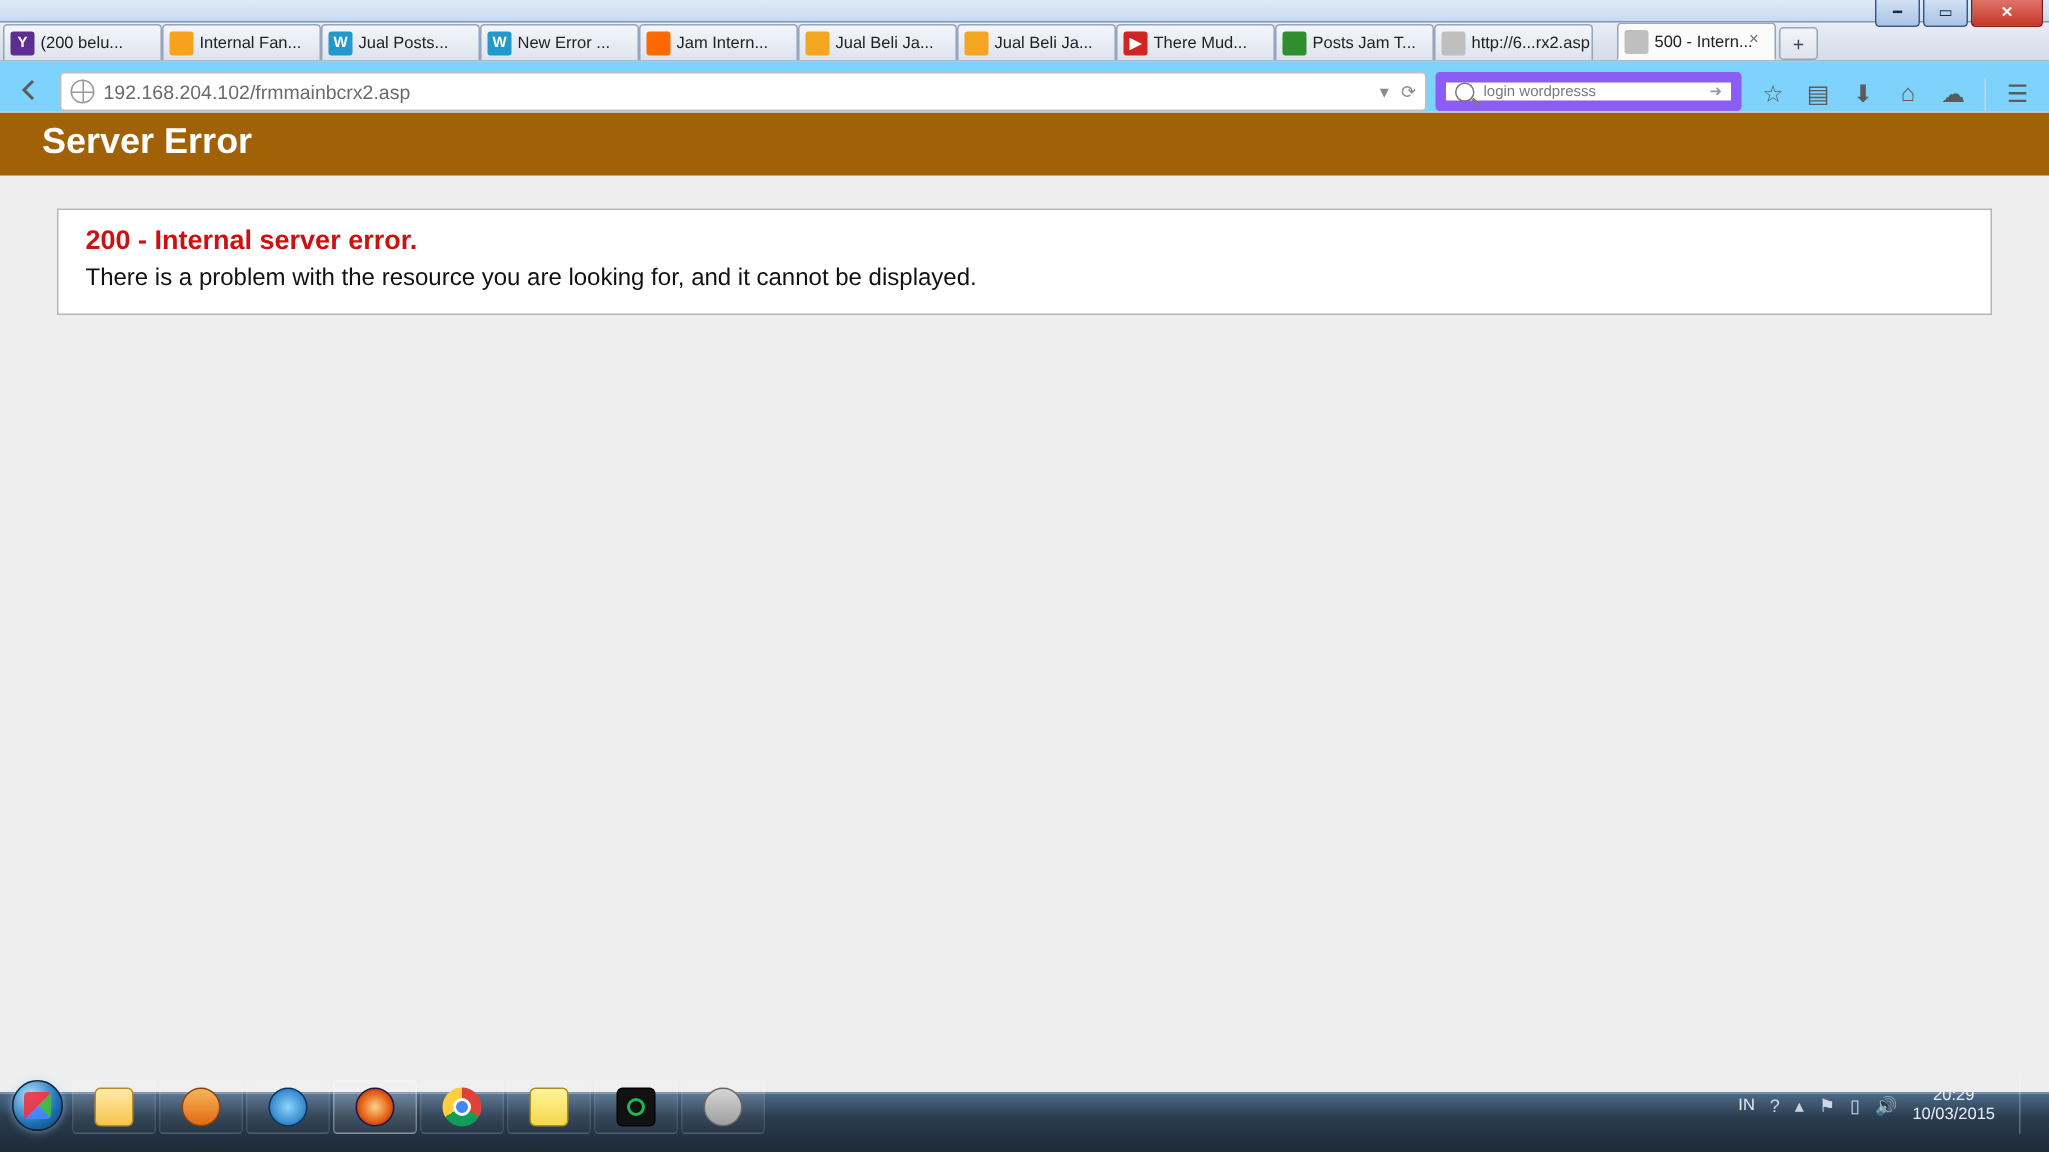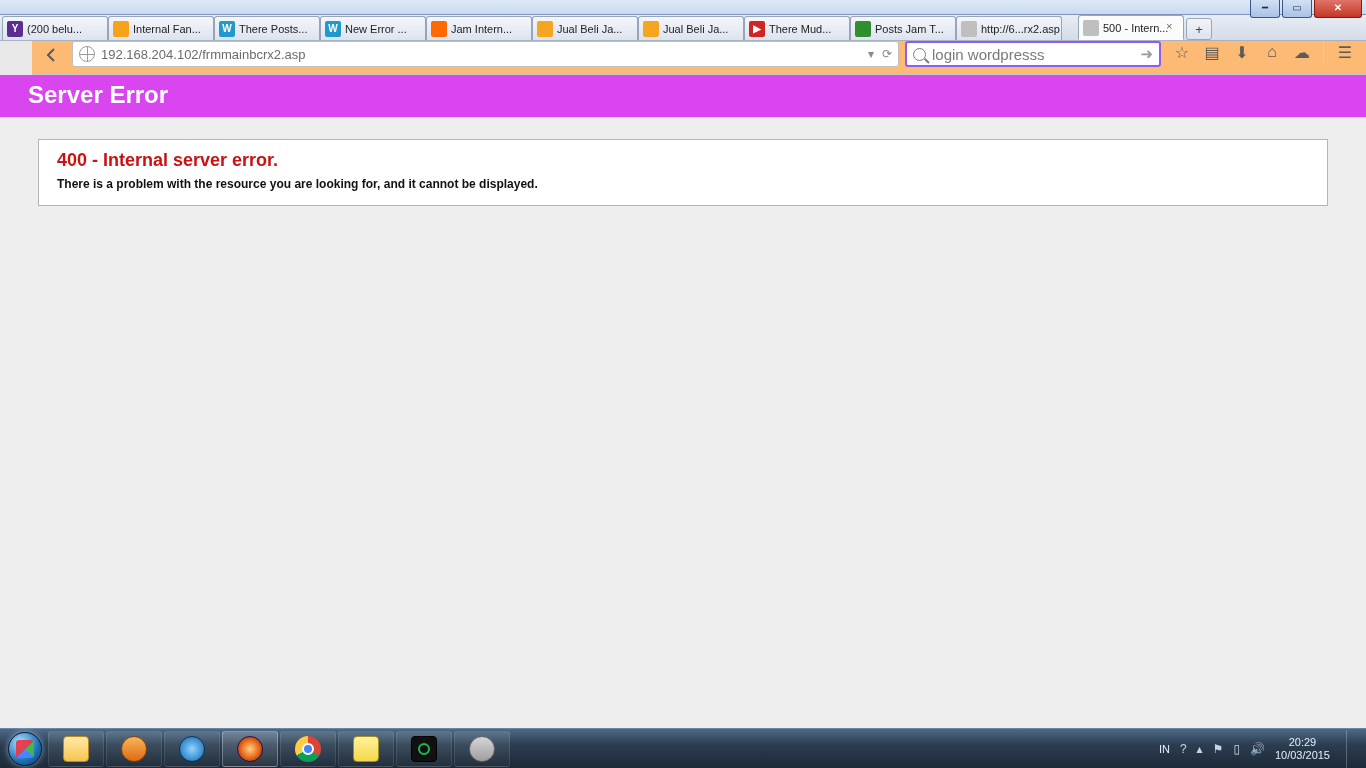--- a/index.html
+++ b/index.html
@@ -65,81 +65,80 @@
   .new-tab-btn {
     width: 26px; height: 22px; margin-left: 2px;
     background: linear-gradient(#f2f4f8,#dde2ec);
     border: 1px solid #9aa7bb; border-radius: 3px;
     display:flex;align-items:center;justify-content:center;
     font-size:13px;color:#445;
   }
 
   
   .nav-bar {
-    height: 34px; background: #fdba74;
+    height: 34px; background: #7dd3fc;
     border-bottom: 1px solid #c9c9c9;
-    display: flex; align-items: flex-start; padding: 0 6px;
+    display: flex; align-items: flex-end; padding: 0 6px;
     gap: 6px;
-    margin-left: 32px;
   }
   .nav-btn {
     width: 28px; height: 28px; border-radius: 4px;
     display:flex;align-items:center;justify-content:center;
     color:#5a5a5a;
   }
   .nav-btn svg { width:16px; height:16px; }
   .url-box {
     flex: 1; height: 26px; border: 1px solid #bfbfbf;
     border-radius: 3px; background: #fff;
     display:flex;align-items:center; padding: 0 6px;
     font-size: 13px; color:#555;
   }
   .url-box .globe { width:16px;height:16px;border:1px solid #9a9a9a;border-radius:50%;margin-right:6px;position:relative;}
   .url-box .globe::before{content:"";position:absolute;left:0;right:0;top:50%;border-top:1px solid #9a9a9a;}
   .url-box .globe::after{content:"";position:absolute;top:0;bottom:0;left:50%;border-left:1px solid #9a9a9a;}
   .url-text { flex:1; color:#6b6b6b; }
   .url-right { display:flex; align-items:center; gap:8px; font-size:12px; color:#8a8a8a;}
   .search-box {
-    width: 256px; height: 26px; border:2px solid #8b5cf6;
+    width: 204px; height: 26px; border:7px solid #8b5cf6;
     border-radius:3px; background:#fff;
-    display:flex;align-items:center;padding:0 6px;font-size:15px;color:#555;gap:6px;
+    display:flex;align-items:center;padding:0 6px;font-size:10px;color:#555;gap:6px;
   }
   .toolbar-icons { display:flex; align-items:center; gap:12px; padding:0 6px;}
   .toolbar-icons .ticon { width:18px;height:18px;display:flex;align-items:center;justify-content:center;color:#5b5b5b;}
   .toolbar-sep { width:1px;height:22px;background:#cfcfcf; }
 
   
   .page {
     background:#eeeeee; height: calc(768px - 15px - 26px - 34px - 40px);
     overflow:auto;
   }
   .err-header {
-    background:#d946ef; color:#fff; padding: 6px 28px 8px;
+    background:#a16207; color:#fff; padding: 6px 28px 8px;
     font-family: "Trebuchet MS","Segoe UI",sans-serif;
     font-size: 24px; font-weight:bold;
   }
   .err-box {
     margin: 22px 38px; background:#fff;
     border:1px solid #b5b5b5; padding: 10px 18px 14px;
   }
   .err-box h2 {
     color:#c11; font-size:18px; font-family:Verdana,sans-serif;
     font-weight:bold; margin-bottom:6px;
   }
   .err-box h3 {
-    color:#111; font-size:12px; font-family:Verdana,sans-serif;
-    font-weight:bold;
+    color:#111; font-size:16px; font-family:Verdana,sans-serif;
+    font-weight:normal;
   }
 
   
   .taskbar {
     position:absolute; left:0; right:0; bottom:0; height:40px;
     background: linear-gradient(#4d6a88, #2b3d50 40%, #1d2a38);
     border-top:1px solid #6b86a3;
-    display:flex; align-items:center; padding:0 4px;
+    display:flex; align-items:flex-end; padding:12px 4px;
   }
   .start-orb {
     width:42px;height:38px;display:flex;align-items:center;justify-content:center;
   }
   .start-orb .orb{
     width:34px;height:34px;border-radius:50%;
     background: radial-gradient(circle at 35% 30%, #aee3ff, #1e6fb5 60%, #0b3a63);
     border:1px solid #0c2238; position:relative;
     box-shadow: 0 0 6px rgba(180,220,255,0.6);
   }
@@ -197,21 +196,21 @@
 <div class="tab">
       <span class="favicon fv-ymail">Y</span>
       <span>(200 belu...</span>
     </div>
     <div class="tab">
       <span class="favicon fv-peltier"></span>
       <span>Internal Fan...</span>
     </div>
     <div class="tab">
       <span class="favicon fv-wp">W</span>
-      <span>There Posts...</span>
+      <span>Jual Posts...</span>
     </div>
     <div class="tab">
       <span class="favicon fv-wp">W</span>
       <span>New Error ...</span>
     </div>
     <div class="tab">
       <span class="favicon fv-orange"></span>
       <span>Jam Intern...</span>
     </div>
     <div class="tab">
@@ -268,21 +267,21 @@
     <span class="ticon">⌂</span>
     <span class="ticon">☁</span>
     <span class="toolbar-sep"></span>
     <span class="ticon">☰</span>
   </div>
 </div>
 
 <div class="page">
   <div class="err-header">Server Error</div>
   <div class="err-box">
-    <h2>400 - Internal server error.</h2>
+    <h2>200 - Internal server error.</h2>
     <h3>There is a problem with the resource you are looking for, and it cannot be displayed.</h3>
   </div>
 </div>
 
 <div class="taskbar">
   <div class="start-orb">
       <div class="orb"></div>
     </div>
   <div class="task-btn">
       <div class="ico" style="background:linear-gradient(#ffe9a8,#f6c44e);border:1px solid #b98b1f"></div>

